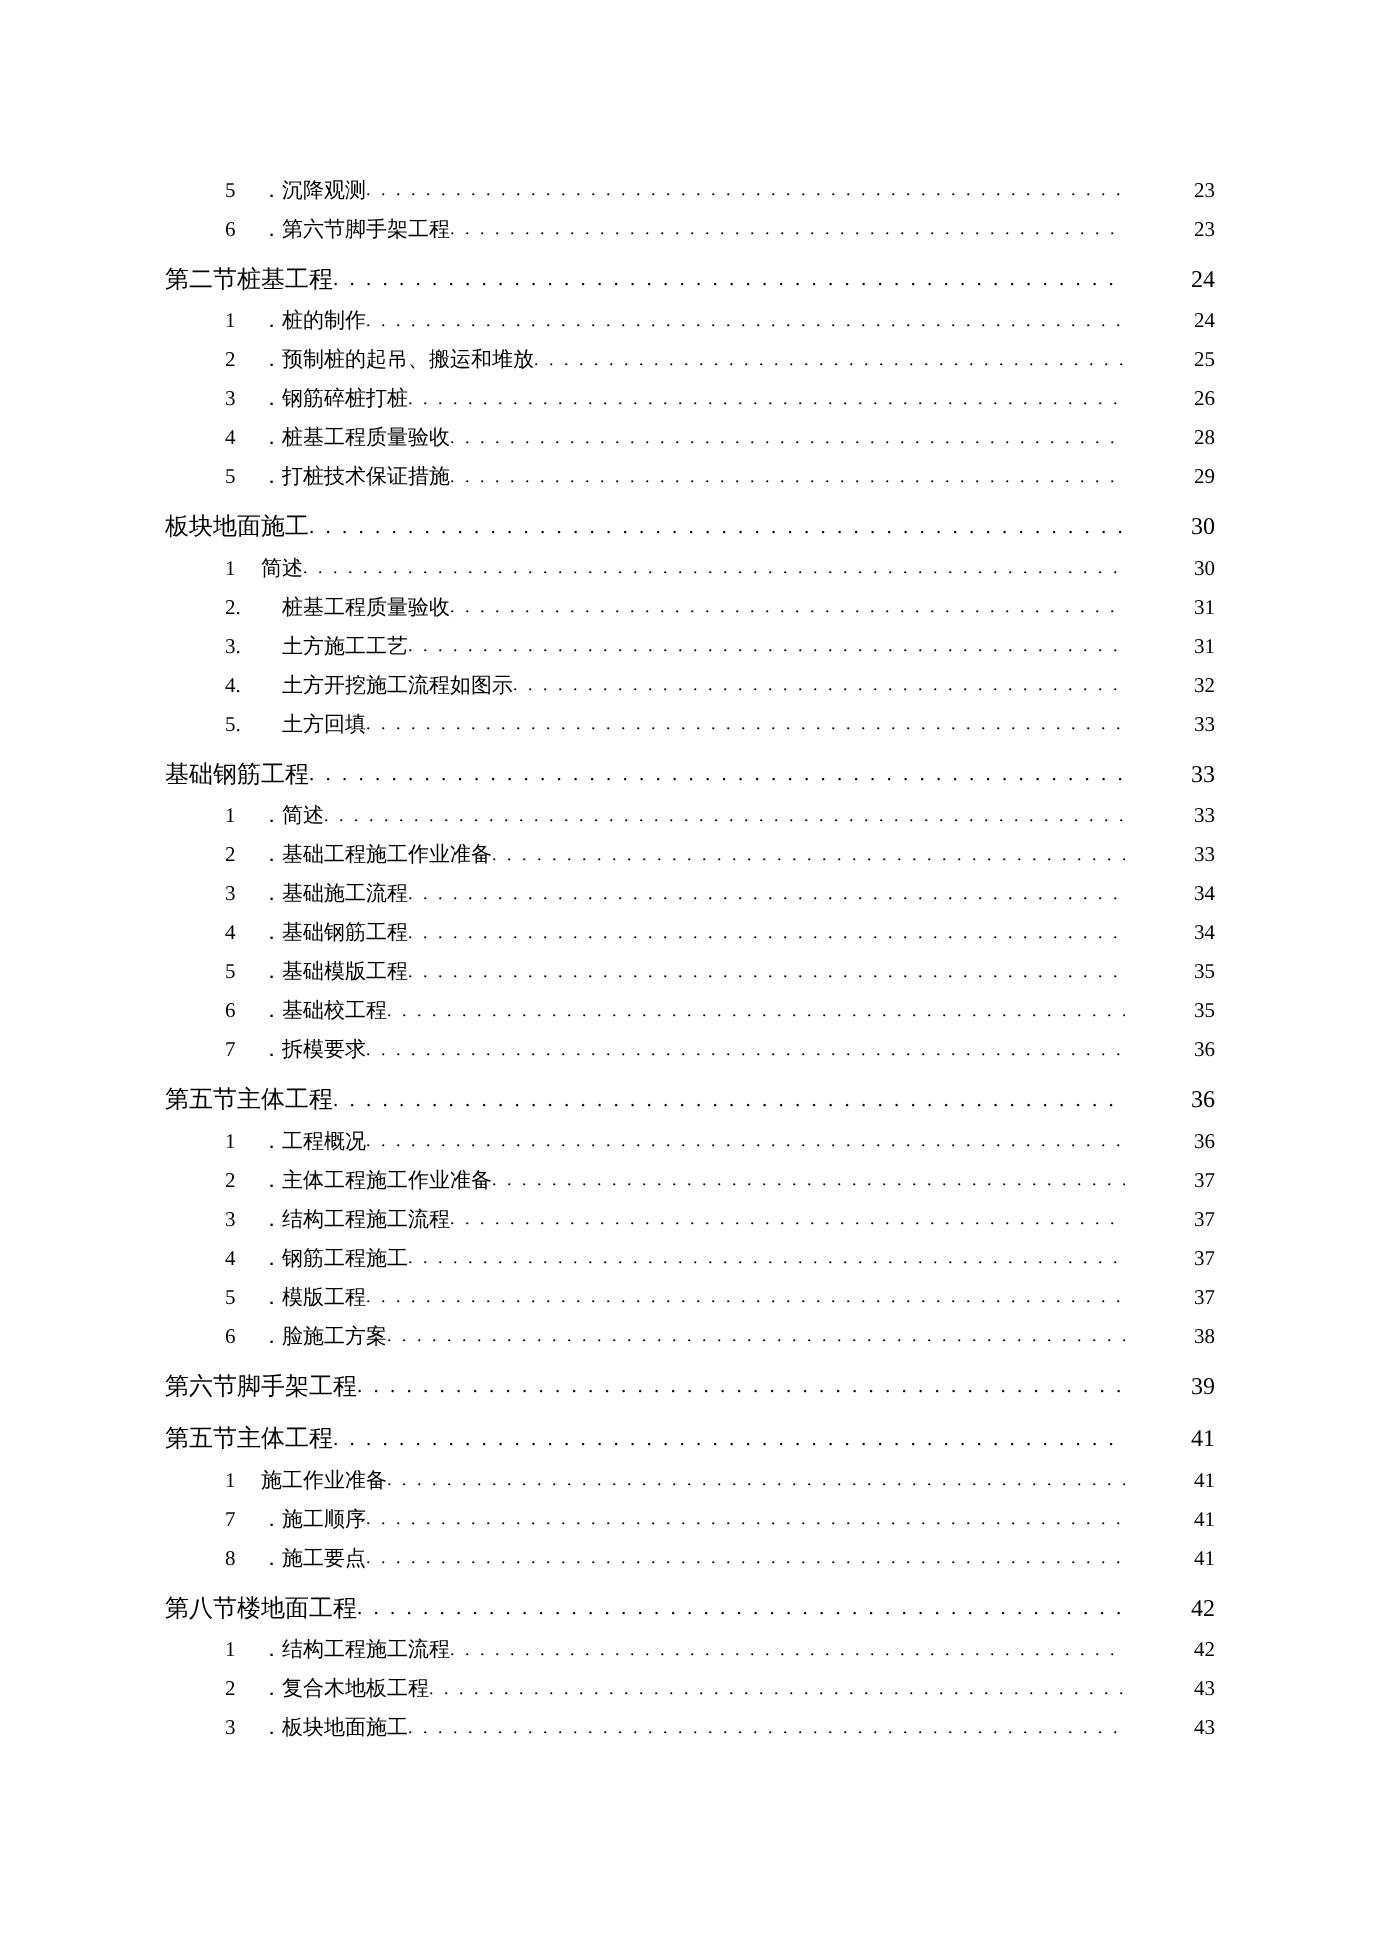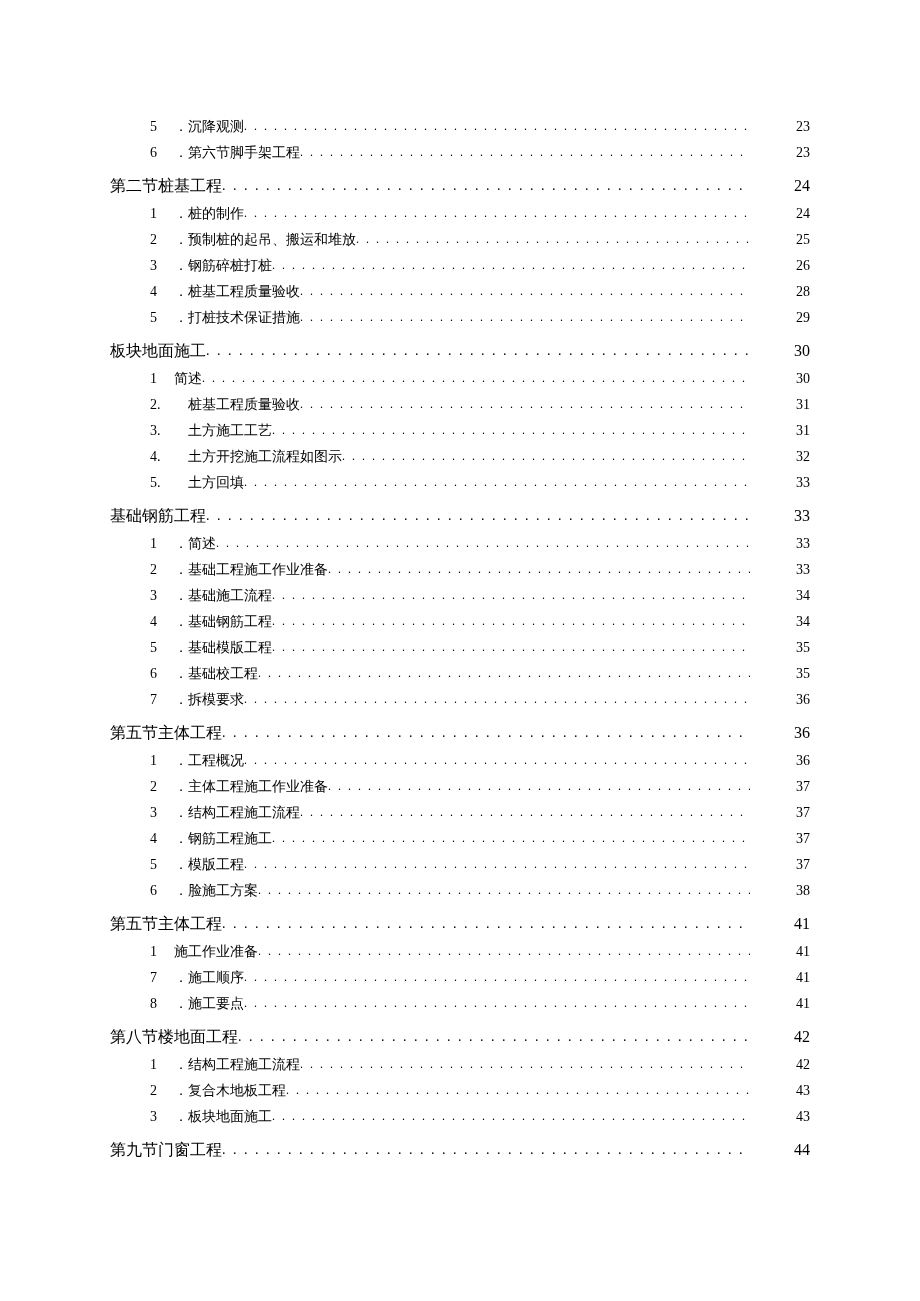--- a/index.html
+++ b/index.html
@@ -233,20 +233,25 @@
         <span class="leader"></span>
         <span class="pg">37</span>
       </div>
       <div class="toc-line sub">
         <span class="num-col">6</span>
         <span class="label">．脸施工方案</span>
         <span class="leader"></span>
         <span class="pg">38</span>
       </div>
       <div class="toc-line section">
+        <span class="label">第六节脚手架工程</span>
+        <span class="leader"></span>
+        <span class="pg">39</span>
+      </div>
+      <div class="toc-line section">
         <span class="label">第五节主体工程</span>
         <span class="leader"></span>
         <span class="pg">41</span>
       </div>
       <div class="toc-line sub">
         <span class="num-col">1</span>
         <span class="label">施工作业准备</span>
         <span class="leader"></span>
         <span class="pg">41</span>
       </div>
@@ -277,20 +282,15 @@
         <span class="num-col">2</span>
         <span class="label">．复合木地板工程</span>
         <span class="leader"></span>
         <span class="pg">43</span>
       </div>
       <div class="toc-line sub">
         <span class="num-col">3</span>
         <span class="label">．板块地面施工</span>
         <span class="leader"></span>
         <span class="pg">43</span>
-      </div>
-      <div class="toc-line section">
-        <span class="label">第九节门窗工程</span>
-        <span class="leader"></span>
-        <span class="pg">44</span>
       </div>
     </div>
 </div>
 
 </body></html>

